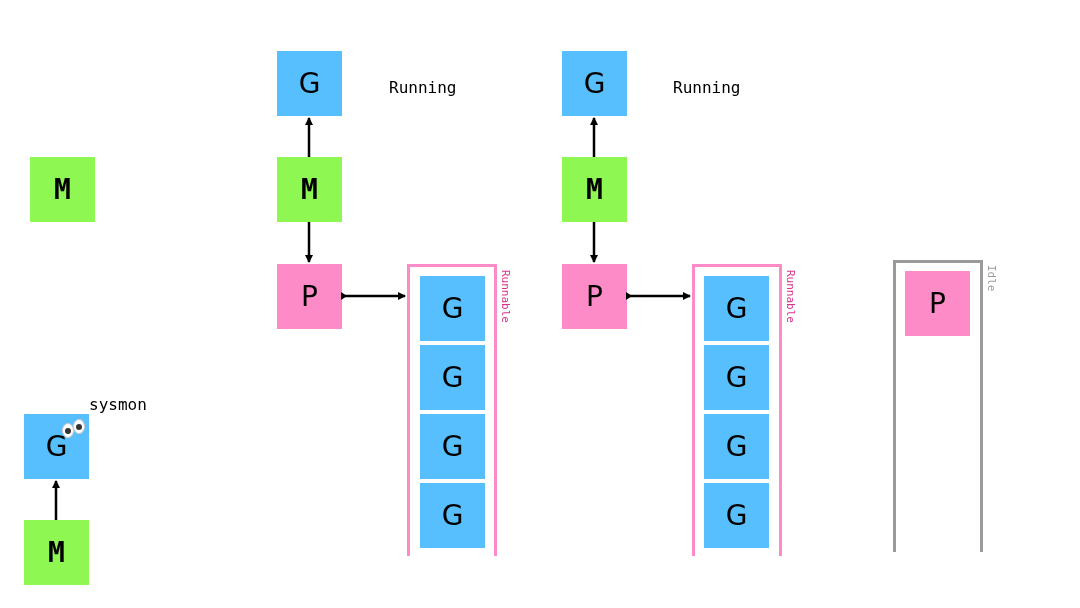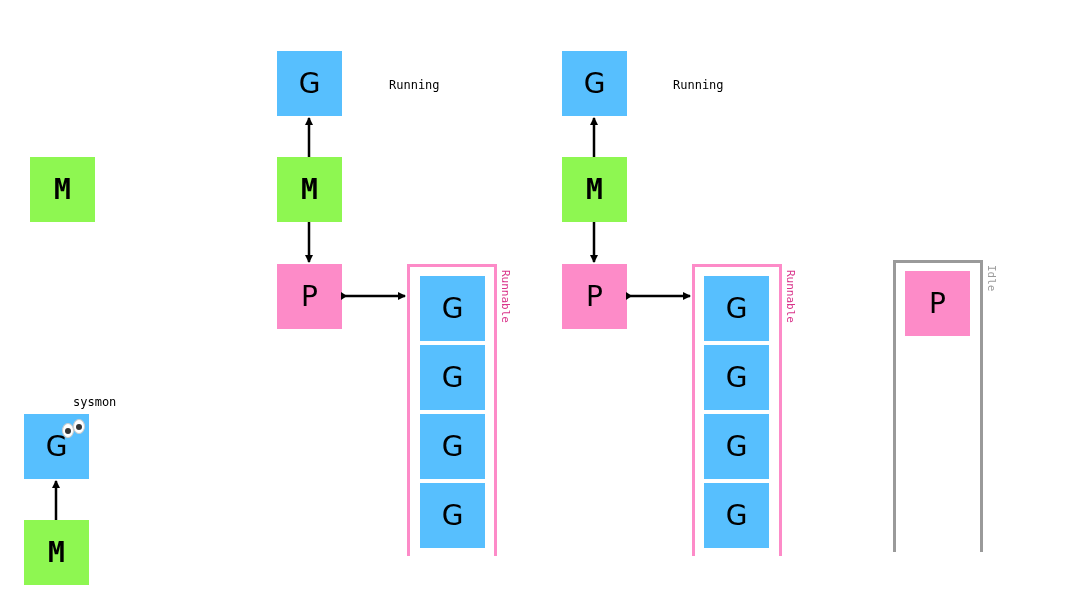--- a/index.html
+++ b/index.html
@@ -1,36 +1,36 @@
 <!DOCTYPE html>
 <html><head>
   <meta charset="utf-8">
   <style>
     html, body { margin: 0; padding: 0; background: #ffffff; }
     body { width: 1080px; height: 608px; position: relative; overflow: hidden; font-family: "DejaVu Sans Mono", monospace; }
     .box { position: absolute; width: 65px; height: 65px; display: flex; align-items: center; justify-content: center; font-family: "DejaVu Sans Mono", "Liberation Mono", monospace; font-size: 28px; color: #000; }
     .box.g { background: #57bffe; font-family: "DejaVu Sans", "Liberation Sans", sans-serif; font-size: 28px; }
     .box.m { background: #8ef751; font-weight: bold; }
     .box.p { background: #fd8bc8; font-family: "DejaVu Sans", "Liberation Sans", sans-serif; }
-    .label { position: absolute; font-family: "DejaVu Sans Mono", "Liberation Mono", monospace; font-size: 12px; color: #000; padding-left: 40px; }
+    .label { position: absolute; font-family: "DejaVu Sans Mono", "Liberation Mono", monospace; font-size: 16px; color: #000; padding-left: 40px; }
     .queue { position: absolute; box-sizing: border-box; border: 3px solid #fd8bc8; border-bottom: none; }
     .queue.idle { border-color: #9a9a9a; }
     .vlabel { position: absolute; font-family: "DejaVu Sans Mono", "Liberation Mono", monospace; font-size: 11px; writing-mode: vertical-rl; }
     .vlabel.runnable { color: #d9338a; }
     .vlabel.idle { color: #9a9a9a; }
     svg.arrows { position: absolute; left: 0; top: 0; }
     .eye { position: absolute; width: 12px; height: 15px; background: #fff; border-radius: 50%; border: 1px solid #ccc; box-sizing: border-box; }
     .eye::after { content: ""; position: absolute; width: 6px; height: 6px; background: #333; border-radius: 50%; left: 2px; top: 4px; }
   </style>
 </head>
 <body>
 
 <div class="box m" style="left:30px;top:157px;">M</div>
 
-<div class="label" style="left:33px;top:395px;">sysmon</div>
+<div class="label" style="left:49px;top:395px;">sysmon</div>
 <div class="box g" style="left:24px;top:414px;">
   <span>G</span>
   <span class="eye" style="left:38px;top:9px;"></span>
   <span class="eye" style="left:49px;top:5px;"></span>
 </div>
 <div class="box m" style="left:24px;top:520px;">M</div>
 
 <div class="box g" style="left:277px;top:51px;">G</div>
 <div class="label" style="left:349px;top:78px;">Running</div>
 <div class="box m" style="left:277px;top:157px;">M</div>

